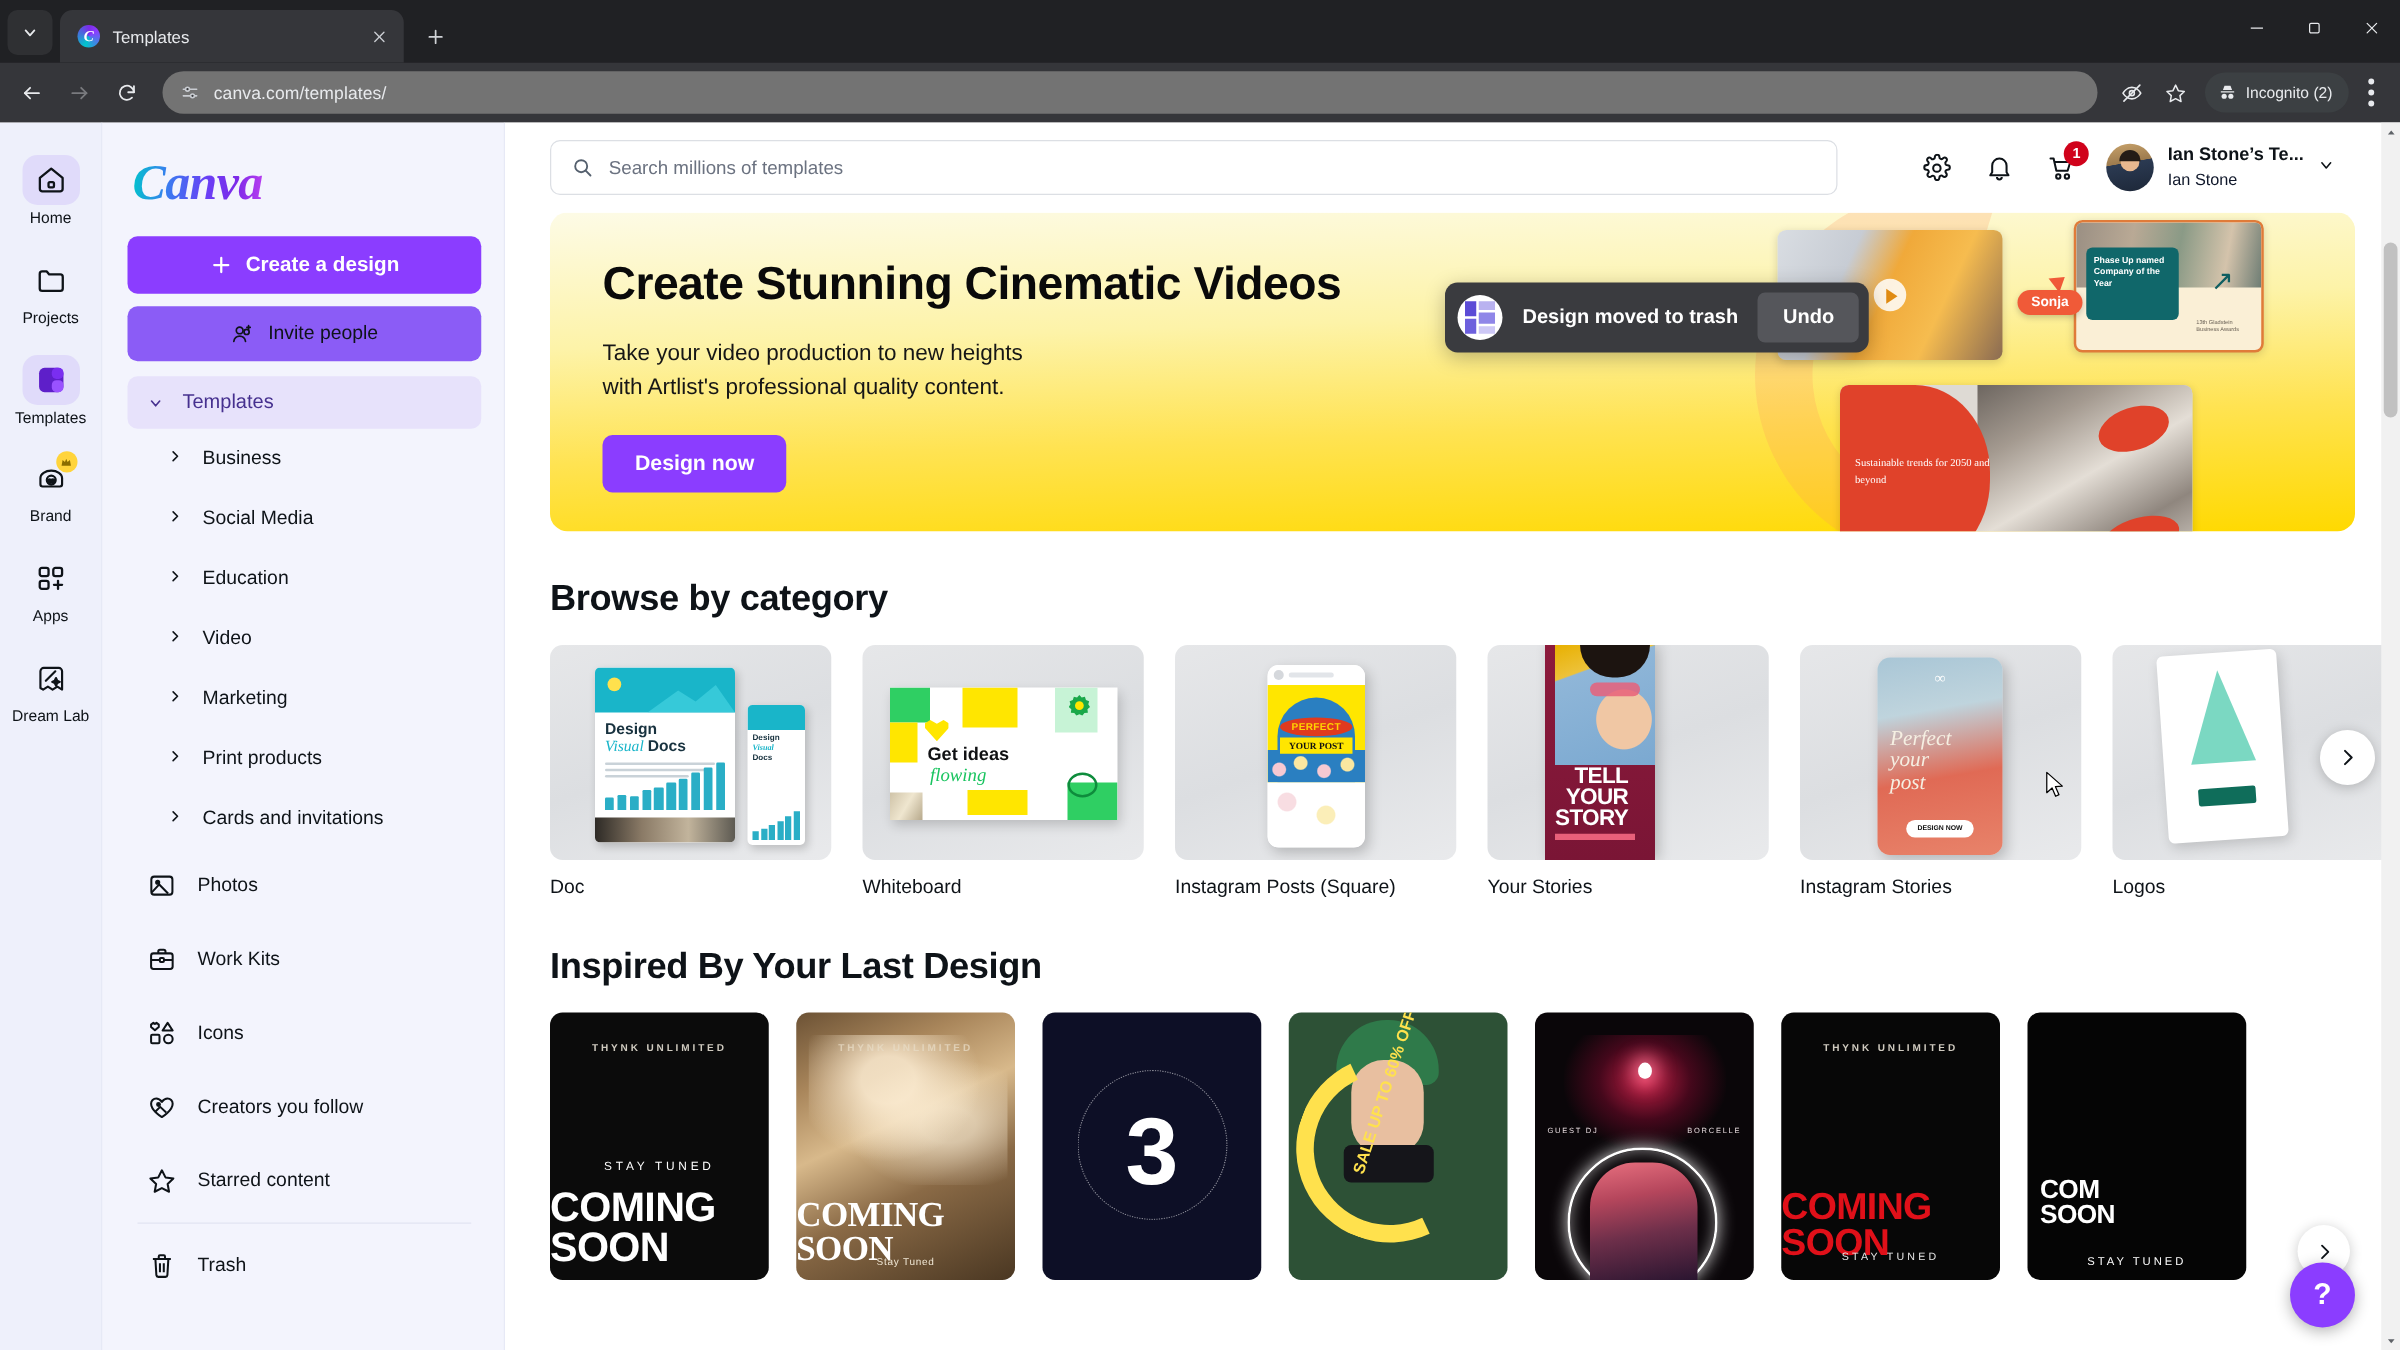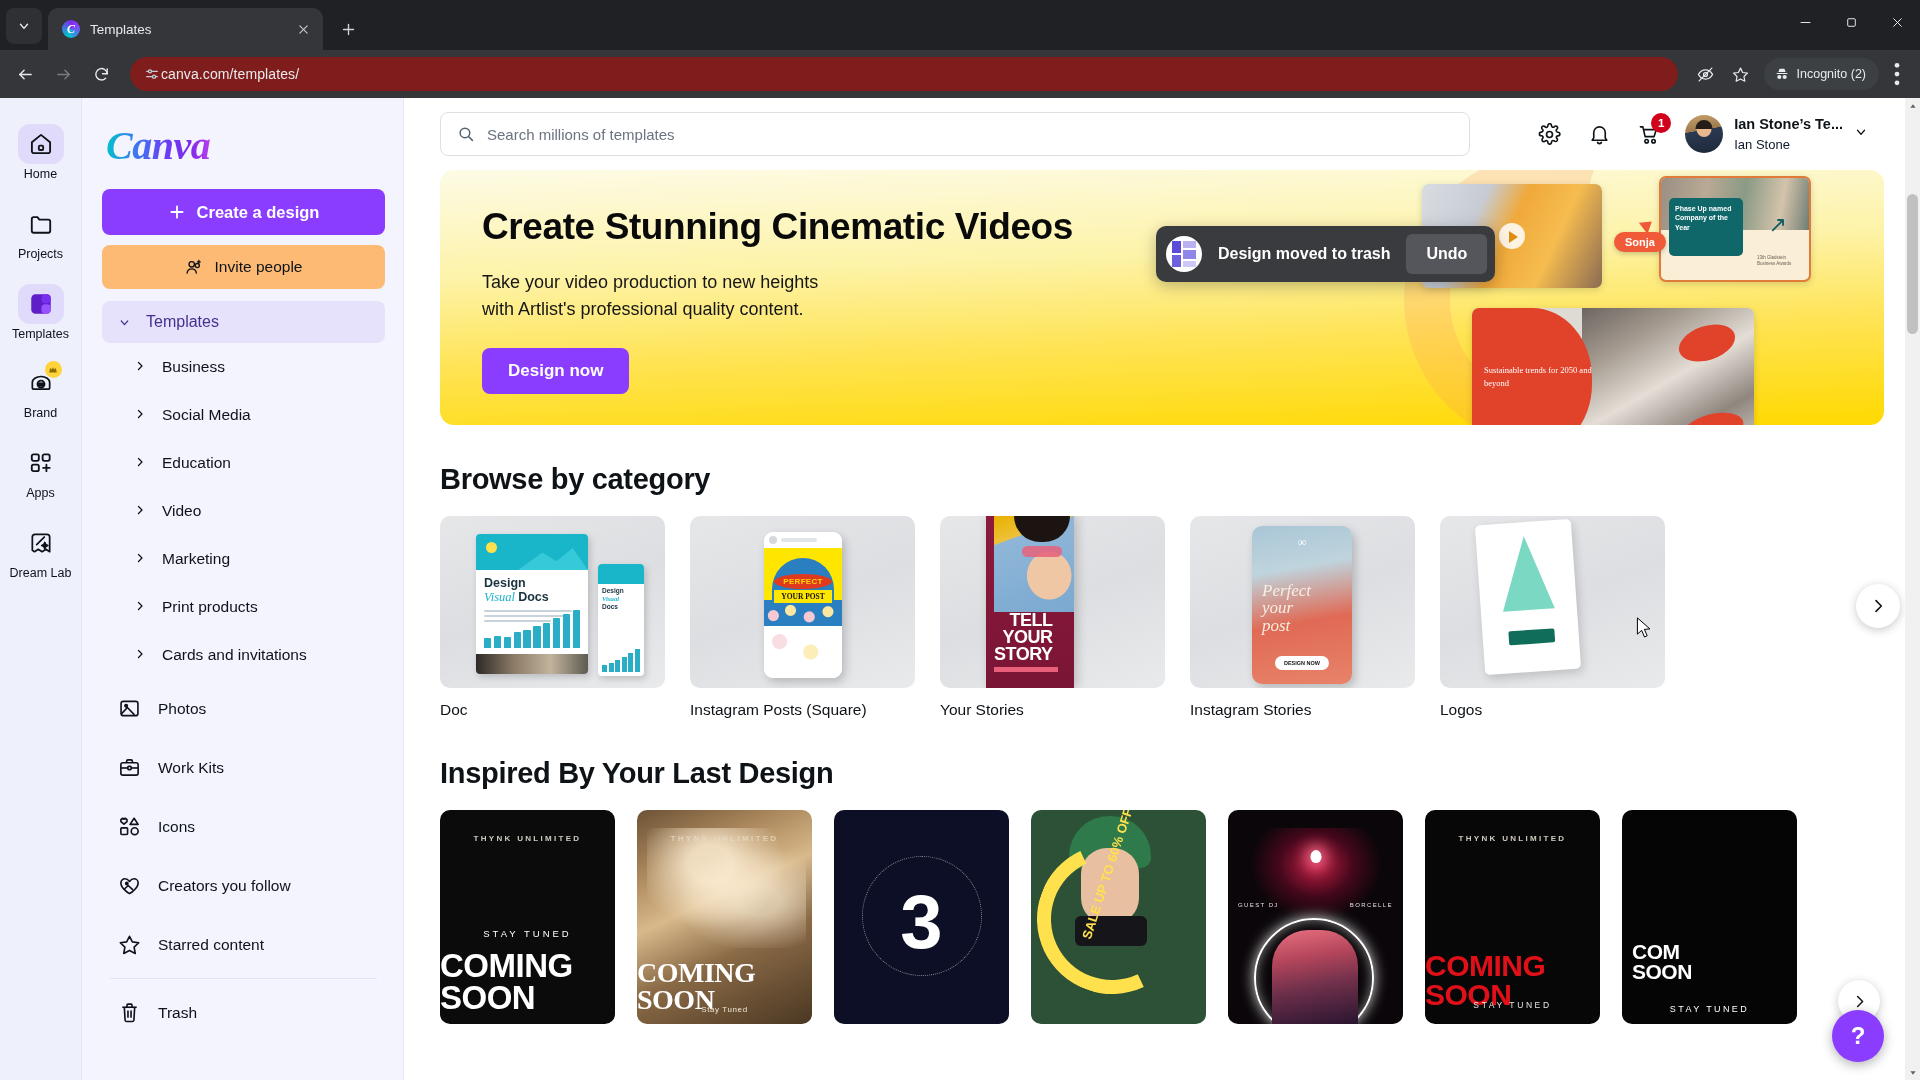--- a/index.html
+++ b/index.html
@@ -45,22 +45,22 @@
   .winctrl svg { width:13px; height:13px; }
 
   .toolbar {
     height: 48px; background:#35363a; display:flex; align-items:center; gap: 4px;
     padding: 0 8px; flex:none;
   }
   .navbtn { width:34px; height:34px; border-radius:50%; display:flex; align-items:center; justify-content:center; cursor:pointer; }
   .navbtn svg { width:17px; height:17px; }
   .navbtn.disabled { opacity: .38; }
   .omnibox {
-    flex:1; height:34px; background:#7f1d1d; border-radius:17px; display:flex; align-items:center;
-    padding: 0 14px; gap:1px; margin: 0 8px; cursor:text;
+    flex:1; height:34px; background:#737373; border-radius:17px; display:flex; align-items:center;
+    padding: 0 14px; gap:11px; margin: 0 8px; cursor:text;
   }
   .omnibox .urltext { color:#e8eaed; font-size:14px; letter-spacing:.1px; }
   .omnibox .siteicon svg { width:16px; height:16px; display:block; }
   .tb-right { display:flex; align-items:center; gap:3px; }
   .tb-icon { width:32px; height:32px; display:flex; align-items:center; justify-content:center; border-radius:50%; cursor:pointer; }
   .tb-icon svg { width:17px; height:17px; }
   .incognito-pill {
     display:flex; align-items:center; gap:7px; height:32px; padding: 0 13px 0 10px;
     background:#3c4043; border-radius:16px; color:#e8eaed; font-size:12.5px; margin-left:4px; cursor:pointer;
   }
@@ -96,21 +96,21 @@
     -webkit-background-clip: text; background-clip:text; color: transparent;
     display:inline-block;
   }
   .btn-create {
     width: 100%; height: 46px; background:#8b3dff; color:#fff; border:none; border-radius:8px;
     font-size:16.5px; font-weight:bold; display:flex; align-items:center; justify-content:center; gap:11px;
     cursor:pointer; font-family:"Liberation Sans", sans-serif;
   }
   .btn-create svg { width:18px; height:18px; }
   .btn-invite {
-    width:100%; height:44px; background:#fdba74; color:#0e1318; border:none; border-radius:8px;
+    width:100%; height:44px; background:#8b5cf6; color:#0e1318; border:none; border-radius:8px;
     font-size:15.5px; display:flex; align-items:center; justify-content:center; gap:11px; margin-top:10px;
     cursor:pointer; font-family:"Liberation Sans", sans-serif;
   }
   .btn-invite svg { width:19px; height:19px; }
 
   .nav-section {
     margin-top: 12px; height:42px; border-radius:8px; background:#e7e2fb;
     display:flex; align-items:center; gap:14px; padding-left: 14px; cursor:pointer;
   }
   .nav-section .chev { width:16px; height:16px; display:flex; align-items:center; justify-content:center; }
@@ -871,20 +871,39 @@
                         <i style="height:48%"></i>
                         <i style="height:62%"></i>
                         <i style="height:78%"></i>
                         <i style="height:96%"></i>
                       </div>
                   </div>
                 </div>
                 <div class="cat-label">Doc</div>
               </div>
 
+              <div class="cat">
+                <div class="cat-thumb">
+                  <div class="wb">
+                    <div class="g1"></div>
+                      <div class="g2"></div>
+                      <div class="g3"></div>
+                      <div class="g4"></div>
+                    <div class="g5"></div>
+                      <div class="g6"></div>
+                      <div class="g7"></div>
+                    <div class="badge"></div>
+                      <div class="heart"></div>
+                    <div class="t1">Get ideas</div>
+                    <div class="t2">flowing</div>
+                    <div class="scribble"></div>
+                  </div>
+                </div>
+                <div class="cat-label">Whiteboard</div>
+              </div>
 
               <div class="cat">
                 <div class="cat-thumb">
                   <div class="phone">
                     <div class="hdr"></div>
                     <div class="sq">
                         <div class="dome"></div>
                         <div class="flowers"></div>
                       </div>
                     <div class="perfect">PERFECT</div>

